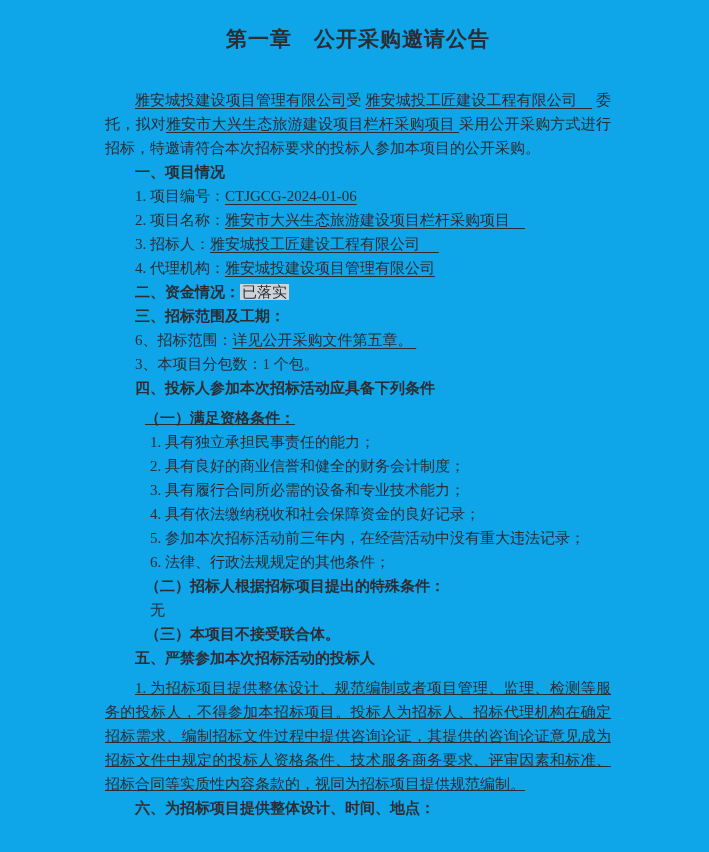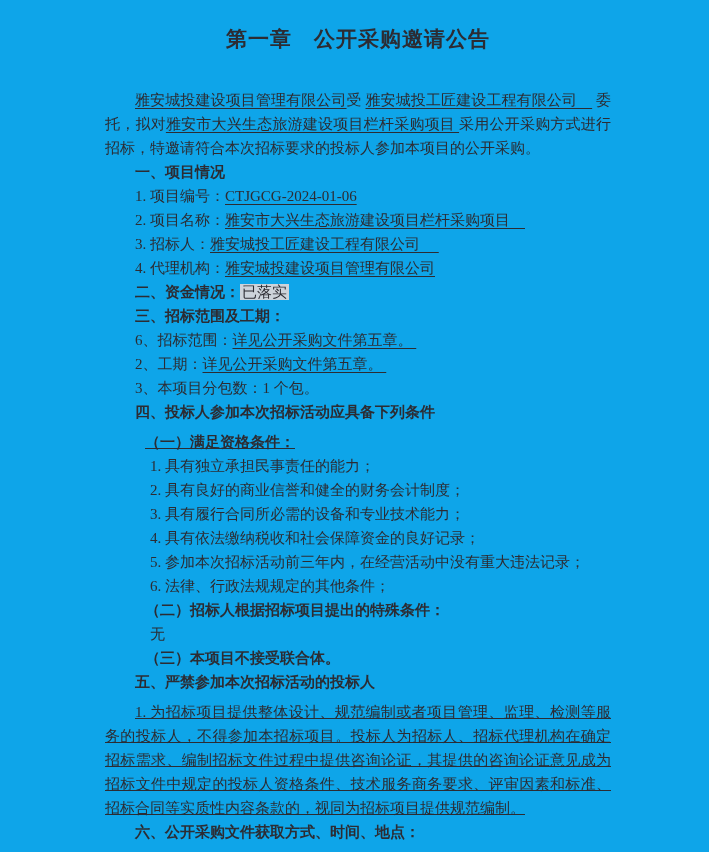--- a/index.html
+++ b/index.html
@@ -63,21 +63,20 @@
   <div class="line ind2"><span>3. 招标人：</span><span class="u">雅安城投工匠建设工程有限公司　 </span></div>
 
   <div class="line ind2"><span>4. 代理机构：</span><span class="u">雅安城投建设项目管理有限公司</span></div>
 
   <div class="line ind2"><span class="bold">二、资金情况：</span><span class="hl" id="funding-highlight" style="background: rgb(205, 211, 218);">已落实</span></div>
 
   <div class="line bold ind2">三、招标范围及工期：</div>
 
   <div class="line ind2"><span>6、招标范围：</span><span class="u">详见公开采购文件第五章。 </span></div>
 
-  <div class="line ind2"><span>2、工期：</span><span class="u">详见公开采购文件第五章。 </span></div>
 
   <div class="line ind2"><span>3、本项目分包数：</span><span>1 个包。</span></div>
 
   <div class="line bold ind2">四、投标人参加本次招标活动应具备下列条件</div>
 
   <div class="line bold ind2a gap-top">（一）满足资格条件：</div>
 
   <div class="line ind2b">1. 具有独立承担民事责任的能力；</div>
   <div class="line ind2b">2. 具有良好的商业信誉和健全的财务会计制度；</div>
   <div class="line ind2b">3. 具有履行合同所必需的设备和专业技术能力；</div>
@@ -88,15 +87,15 @@
   <div class="line bold ind2a">（二）招标人根据招标项目提出的特殊条件：</div>
 
   <div class="line ind2b">无</div>
 
   <div class="line bold ind2a">（三）本项目不接受联合体。</div>
 
   <div class="line bold ind2">五、严禁参加本次招标活动的投标人</div>
 
   <p class="para gap-top">1. 为招标项目提供整体设计、规范编制或者项目管理、监理、检测等服务的投标人，不得参加本招标项目。投标人为招标人、招标代理机构在确定招标需求、编制招标文件过程中提供咨询论证，其提供的咨询论证意见成为招标文件中规定的投标人资格条件、技术服务商务要求、评审因素和标准、招标合同等实质性内容条款的，视同为招标项目提供规范编制。</p>
 
-  <div class="line bold ind2">六、公开采购文件获取方式、时间、地点：</div>
+  <div class="line bold ind2">六、为招标项目提供整体设计、时间、地点：</div>
 
 </div>
 
 </body></html>

